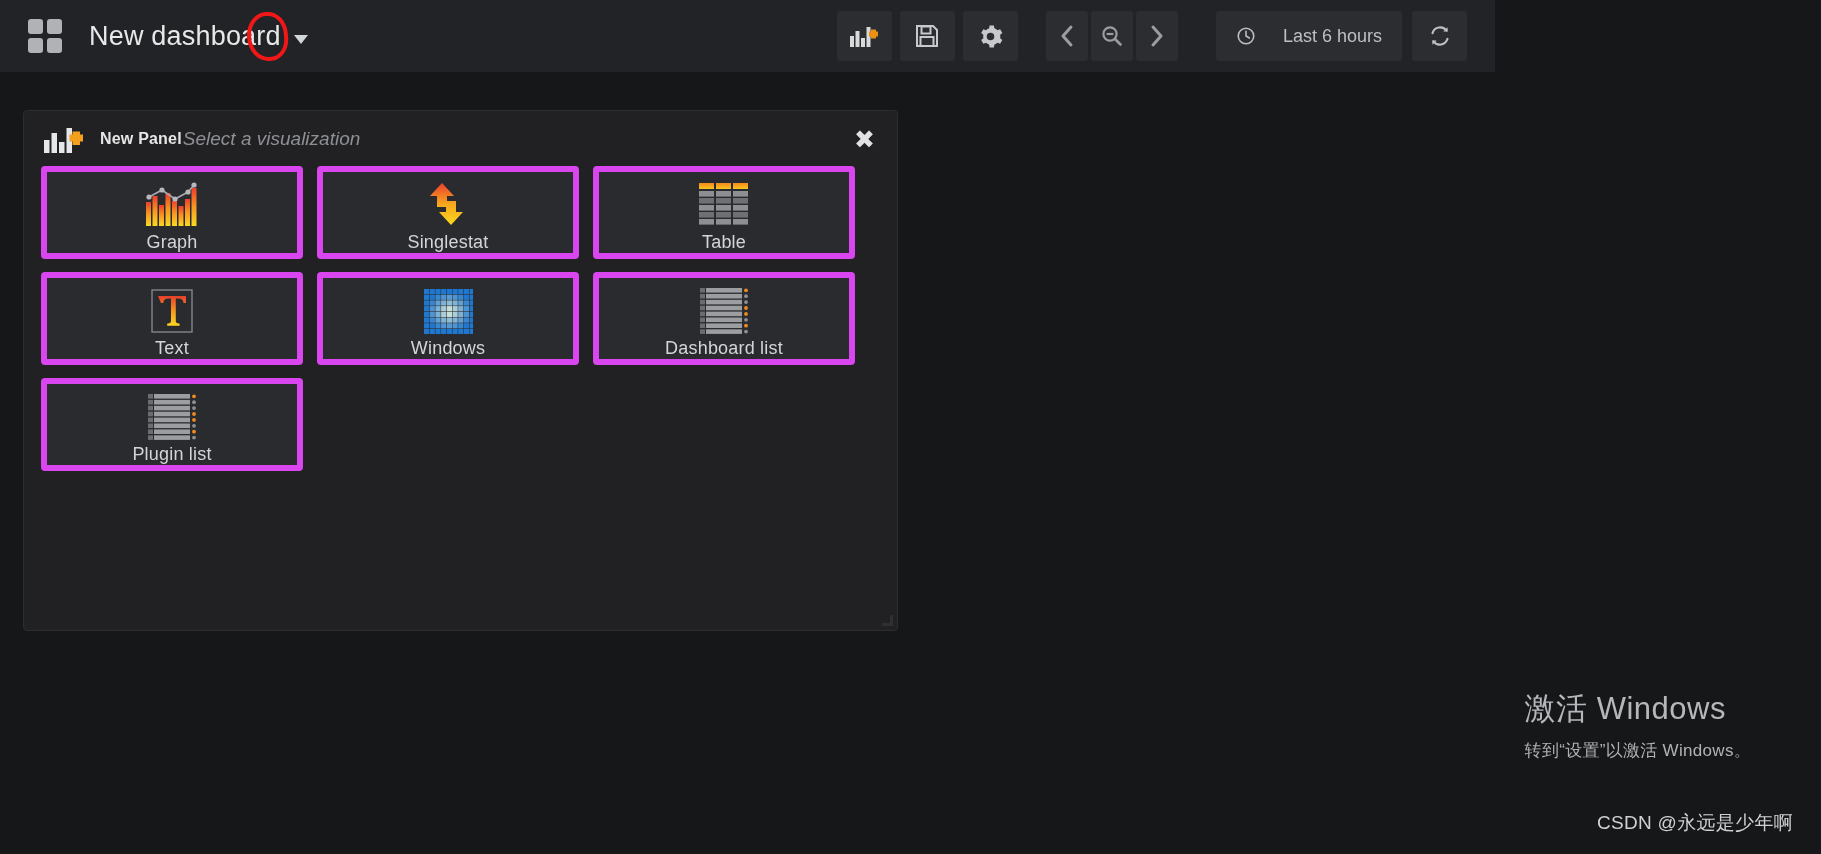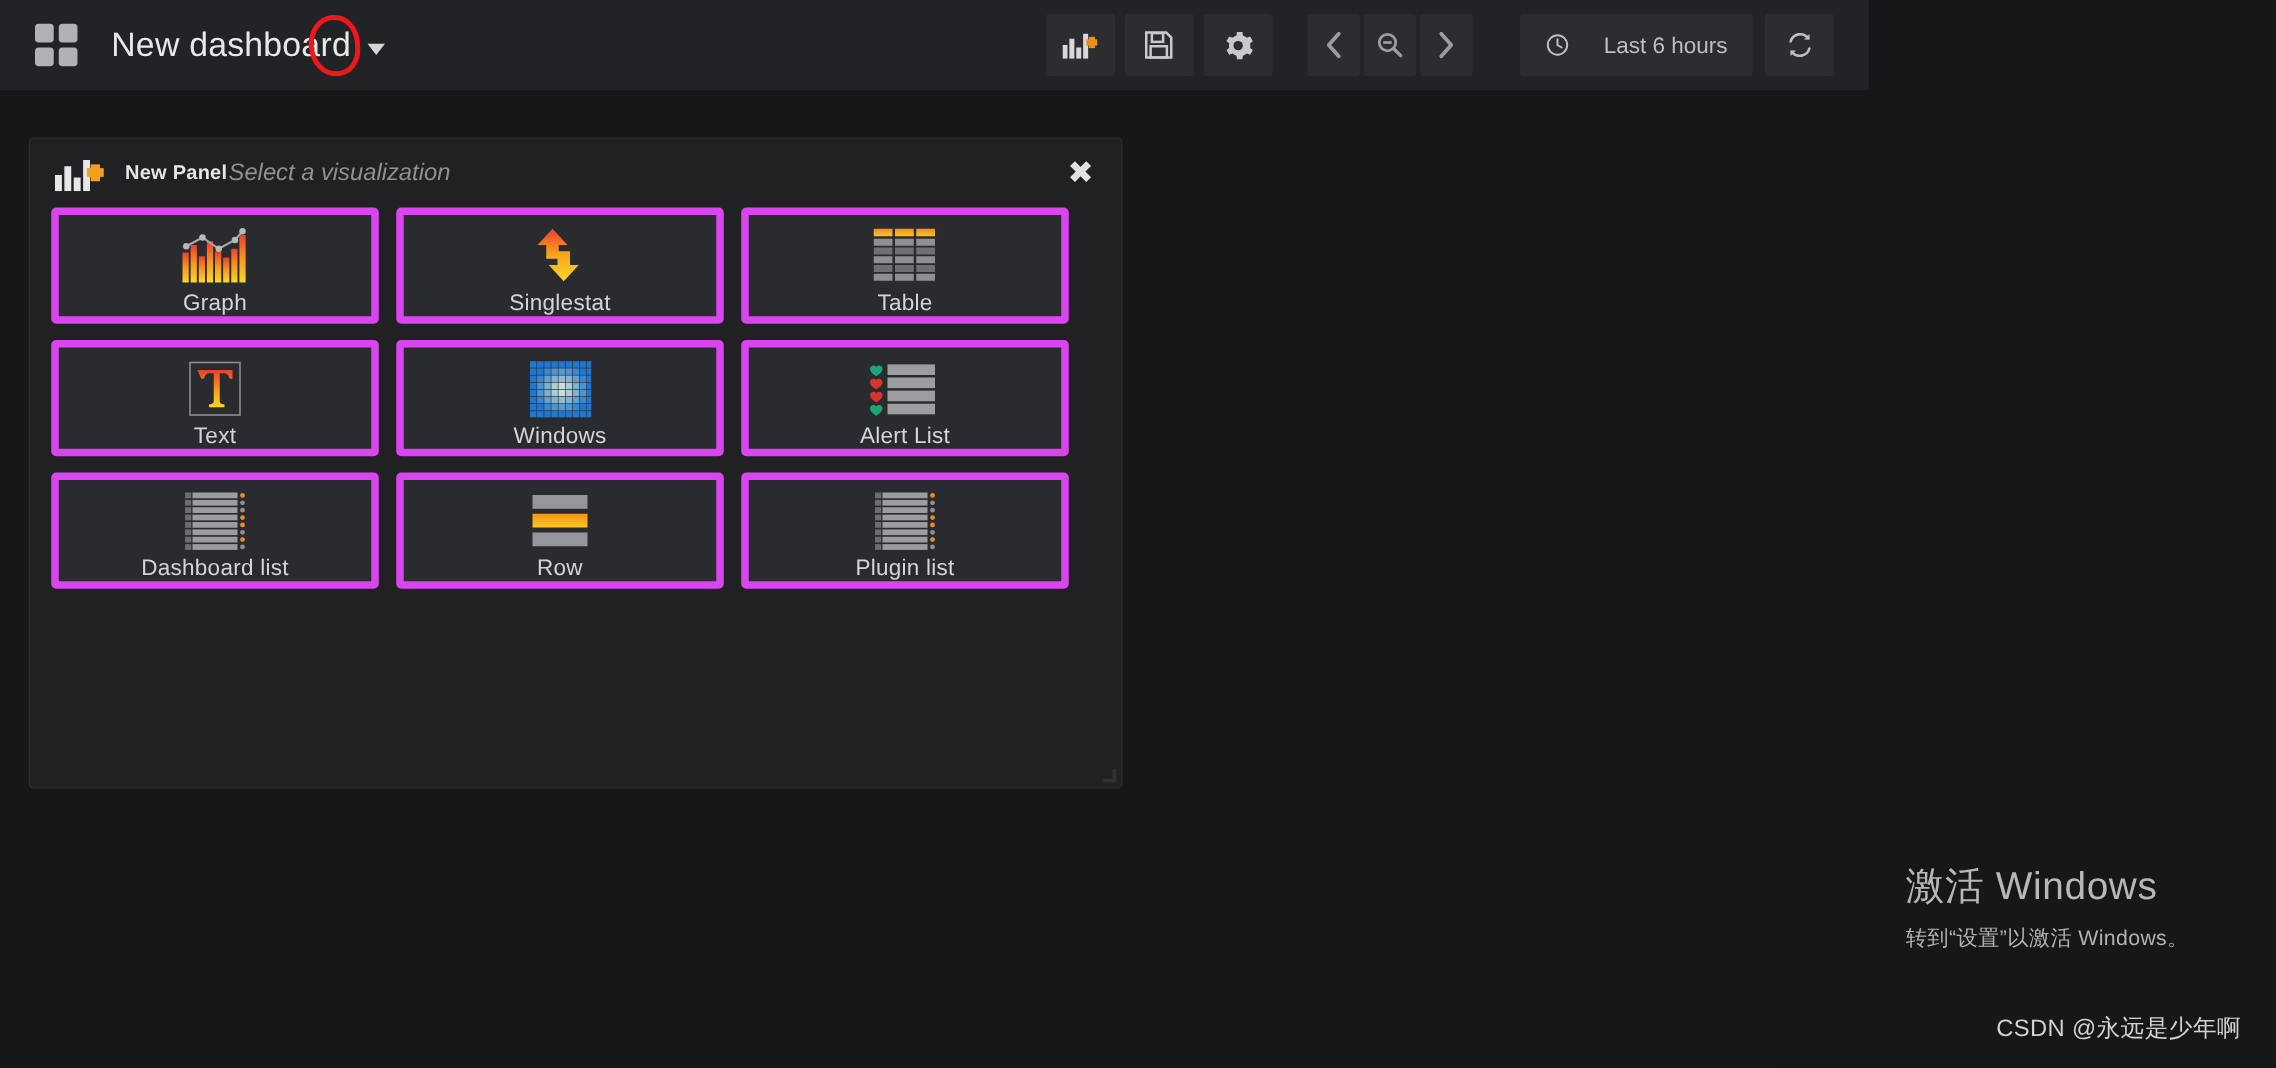--- a/index.html
+++ b/index.html
@@ -417,37 +417,20 @@
             <rect x="23.80" y="40.90" width="5.2" height="5.2" fill="rgb(31,119,208)"></rect>
             <rect x="29.50" y="40.90" width="5.2" height="5.2" fill="rgb(31,119,208)"></rect>
             <rect x="35.20" y="40.90" width="5.2" height="5.2" fill="rgb(31,119,208)"></rect>
             <rect x="40.90" y="40.90" width="5.2" height="5.2" fill="rgb(31,119,208)"></rect>
             <rect x="46.60" y="40.90" width="5.2" height="5.2" fill="rgb(31,119,208)"></rect>
           </svg>
       </div>
       <div class="viz-label">Windows</div>
     </div>
 
-    <div class="viz-tile">
-      <div class="viz-icon">
-        <svg width="56" height="44" viewBox="0 0 56 44">
-          <g>
-            <path d="M5 4.5 c-1.7-1.9-5-1-5 1.7 0 2.6 3.6 4.8 5 5.8 1.4-1 5-3.2 5-5.8 0-2.7-3.3-3.6-5-1.7z" fill="#1aa974"></path>
-            <rect x="14" y="2.5" width="38" height="8.5" fill="#9b9da1"></rect>
-            <path d="M5 15 c-1.7-1.9-5-1-5 1.7 0 2.6 3.6 4.8 5 5.8 1.4-1 5-3.2 5-5.8 0-2.7-3.3-3.6-5-1.7z" fill="#d9352c"></path>
-            <rect x="14" y="13" width="38" height="8.5" fill="#9b9da1"></rect>
-            <path d="M5 25.5 c-1.7-1.9-5-1-5 1.7 0 2.6 3.6 4.8 5 5.8 1.4-1 5-3.2 5-5.8 0-2.7-3.3-3.6-5-1.7z" fill="#d9352c"></path>
-            <rect x="14" y="23.5" width="38" height="8.5" fill="#9b9da1"></rect>
-            <path d="M5 36 c-1.7-1.9-5-1-5 1.7 0 2.6 3.6 4.8 5 5.8 1.4-1 5-3.2 5-5.8 0-2.7-3.3-3.6-5-1.7z" fill="#1aa974"></path>
-            <rect x="14" y="34" width="38" height="8.5" fill="#9b9da1"></rect>
-          </g>
-        </svg>
-      </div>
-      <div class="viz-label">Alert List</div>
-    </div>
 
     <div class="viz-tile">
       <div class="viz-icon">
         <svg width="56" height="48" viewBox="0 0 56 48" class="listIcon">
             <rect x="4" y="1" width="5" height="4.6" fill="#6b6d71"></rect>
             <rect x="10" y="1" width="36" height="4.6" fill="#9b9da1"></rect>
             <circle cx="50" cy="3.3" r="1.9" fill="#f08c1e"></circle>
             <rect x="4" y="6.9" width="5" height="4.6" fill="#6b6d71"></rect>
             <rect x="10" y="6.9" width="36" height="4.6" fill="#9b9da1"></rect>
             <circle cx="50" cy="9.2" r="1.9" fill="#8e9094"></circle>
@@ -467,36 +450,20 @@
             <rect x="10" y="36.400000000000006" width="36" height="4.6" fill="#9b9da1"></rect>
             <circle cx="50" cy="38.7" r="1.9" fill="#f08c1e"></circle>
             <rect x="4" y="42.300000000000004" width="5" height="4.6" fill="#6b6d71"></rect>
             <rect x="10" y="42.300000000000004" width="36" height="4.6" fill="#9b9da1"></rect>
             <circle cx="50" cy="44.6" r="1.9" fill="#8e9094"></circle>
           </svg>
       </div>
       <div class="viz-label">Dashboard list</div>
     </div>
 
-    <div class="viz-tile">
-      <div class="viz-icon">
-        <svg width="50" height="46" viewBox="0 0 50 46">
-          <defs>
-            <linearGradient id="rowGrad" x1="0" y1="0" x2="0" y2="1">
-              <stop offset="0%" stop-color="#f6941d"></stop>
-                <stop offset="100%" stop-color="#fcc51d"></stop>
-            </linearGradient>
-          </defs>
-          <rect x="3" y="2" width="44" height="11" fill="#949699"></rect>
-          <rect x="3" y="17" width="44" height="11" fill="url(#rowGrad)"></rect>
-          <rect x="3" y="32" width="44" height="11" fill="#949699"></rect>
-        </svg>
-      </div>
-      <div class="viz-label">Row</div>
-    </div>
 
     <div class="viz-tile">
       <div class="viz-icon">
         <svg width="56" height="48" viewBox="0 0 56 48" class="listIcon">
             <rect x="4" y="1" width="5" height="4.6" fill="#6b6d71"></rect>
             <rect x="10" y="1" width="36" height="4.6" fill="#9b9da1"></rect>
             <circle cx="50" cy="3.3" r="1.9" fill="#f08c1e"></circle>
             <rect x="4" y="6.9" width="5" height="4.6" fill="#6b6d71"></rect>
             <rect x="10" y="6.9" width="36" height="4.6" fill="#9b9da1"></rect>
             <circle cx="50" cy="9.2" r="1.9" fill="#8e9094"></circle>

